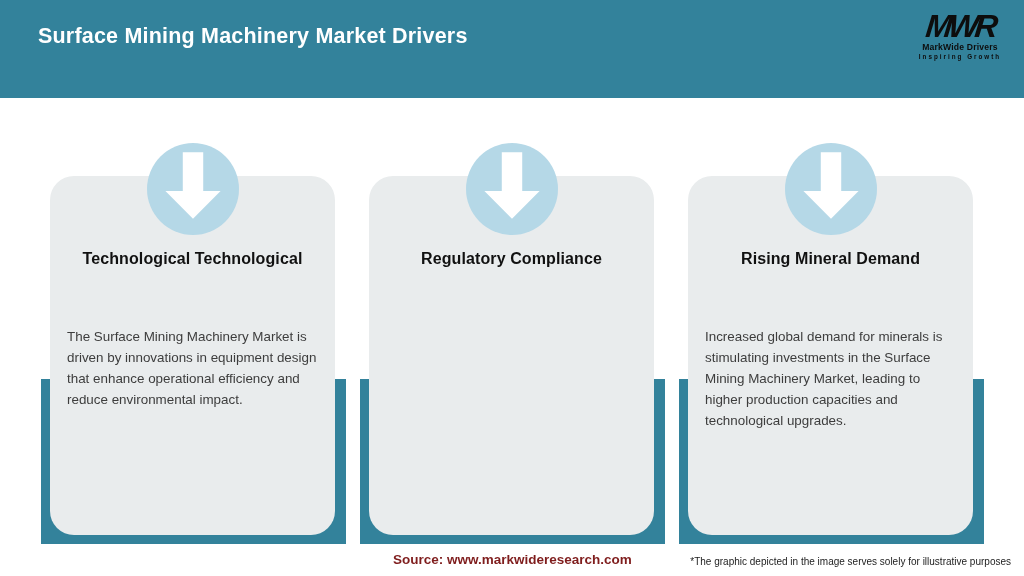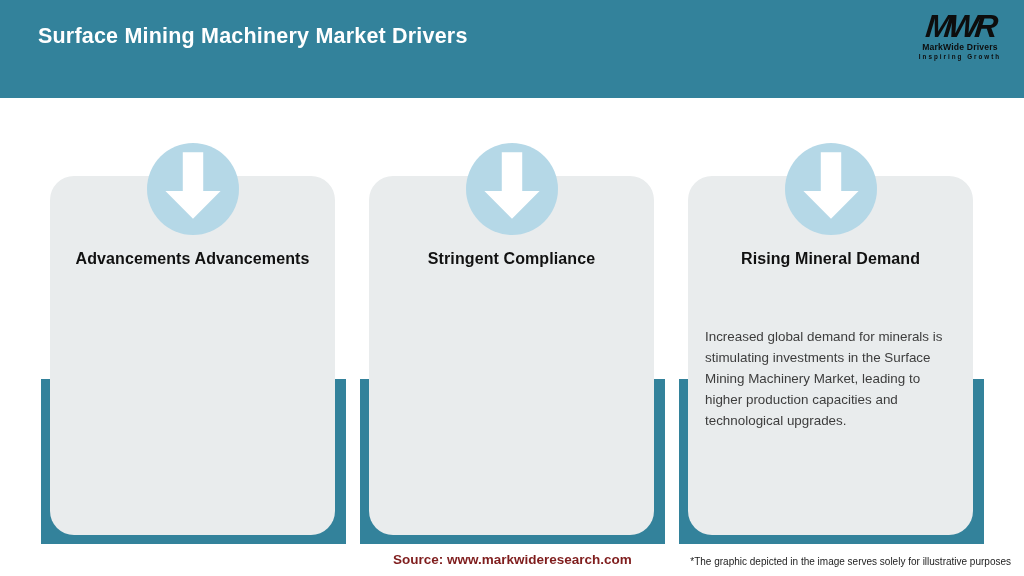--- a/index.html
+++ b/index.html
@@ -90,31 +90,32 @@
     </div>
   </div>
 
   <div class="band g1"></div>
   <div class="card g1">
     <div class="badge">
       <svg viewBox="0 0 90 90" aria-hidden="true">
         <path d="M35 9 L55 9 L55 47 L72 47 L45 74 L18 47 L35 47 Z" fill="#ffffff"></path>
       </svg>
     </div>
-    <div class="card-title">Advancements Advancements</div>
+    <div class="card-title">Technological Technological</div>
+    <div class="card-desc">The Surface Mining Machinery Market is driven by innovations in equipment design that enhance operational efficiency and reduce environmental impact.</div>
   </div>
 
   <div class="band g2"></div>
   <div class="card g2">
     <div class="badge">
       <svg viewBox="0 0 90 90" aria-hidden="true">
         <path d="M35 9 L55 9 L55 47 L72 47 L45 74 L18 47 L35 47 Z" fill="#ffffff"></path>
       </svg>
     </div>
-    <div class="card-title">Stringent Compliance</div>
+    <div class="card-title">Regulatory Compliance</div>
   </div>
 
   <div class="band g3"></div>
   <div class="card g3">
     <div class="badge">
       <svg viewBox="0 0 90 90" aria-hidden="true">
         <path d="M35 9 L55 9 L55 47 L72 47 L45 74 L18 47 L35 47 Z" fill="#ffffff"></path>
       </svg>
     </div>
     <div class="card-title">Rising Mineral Demand</div>

